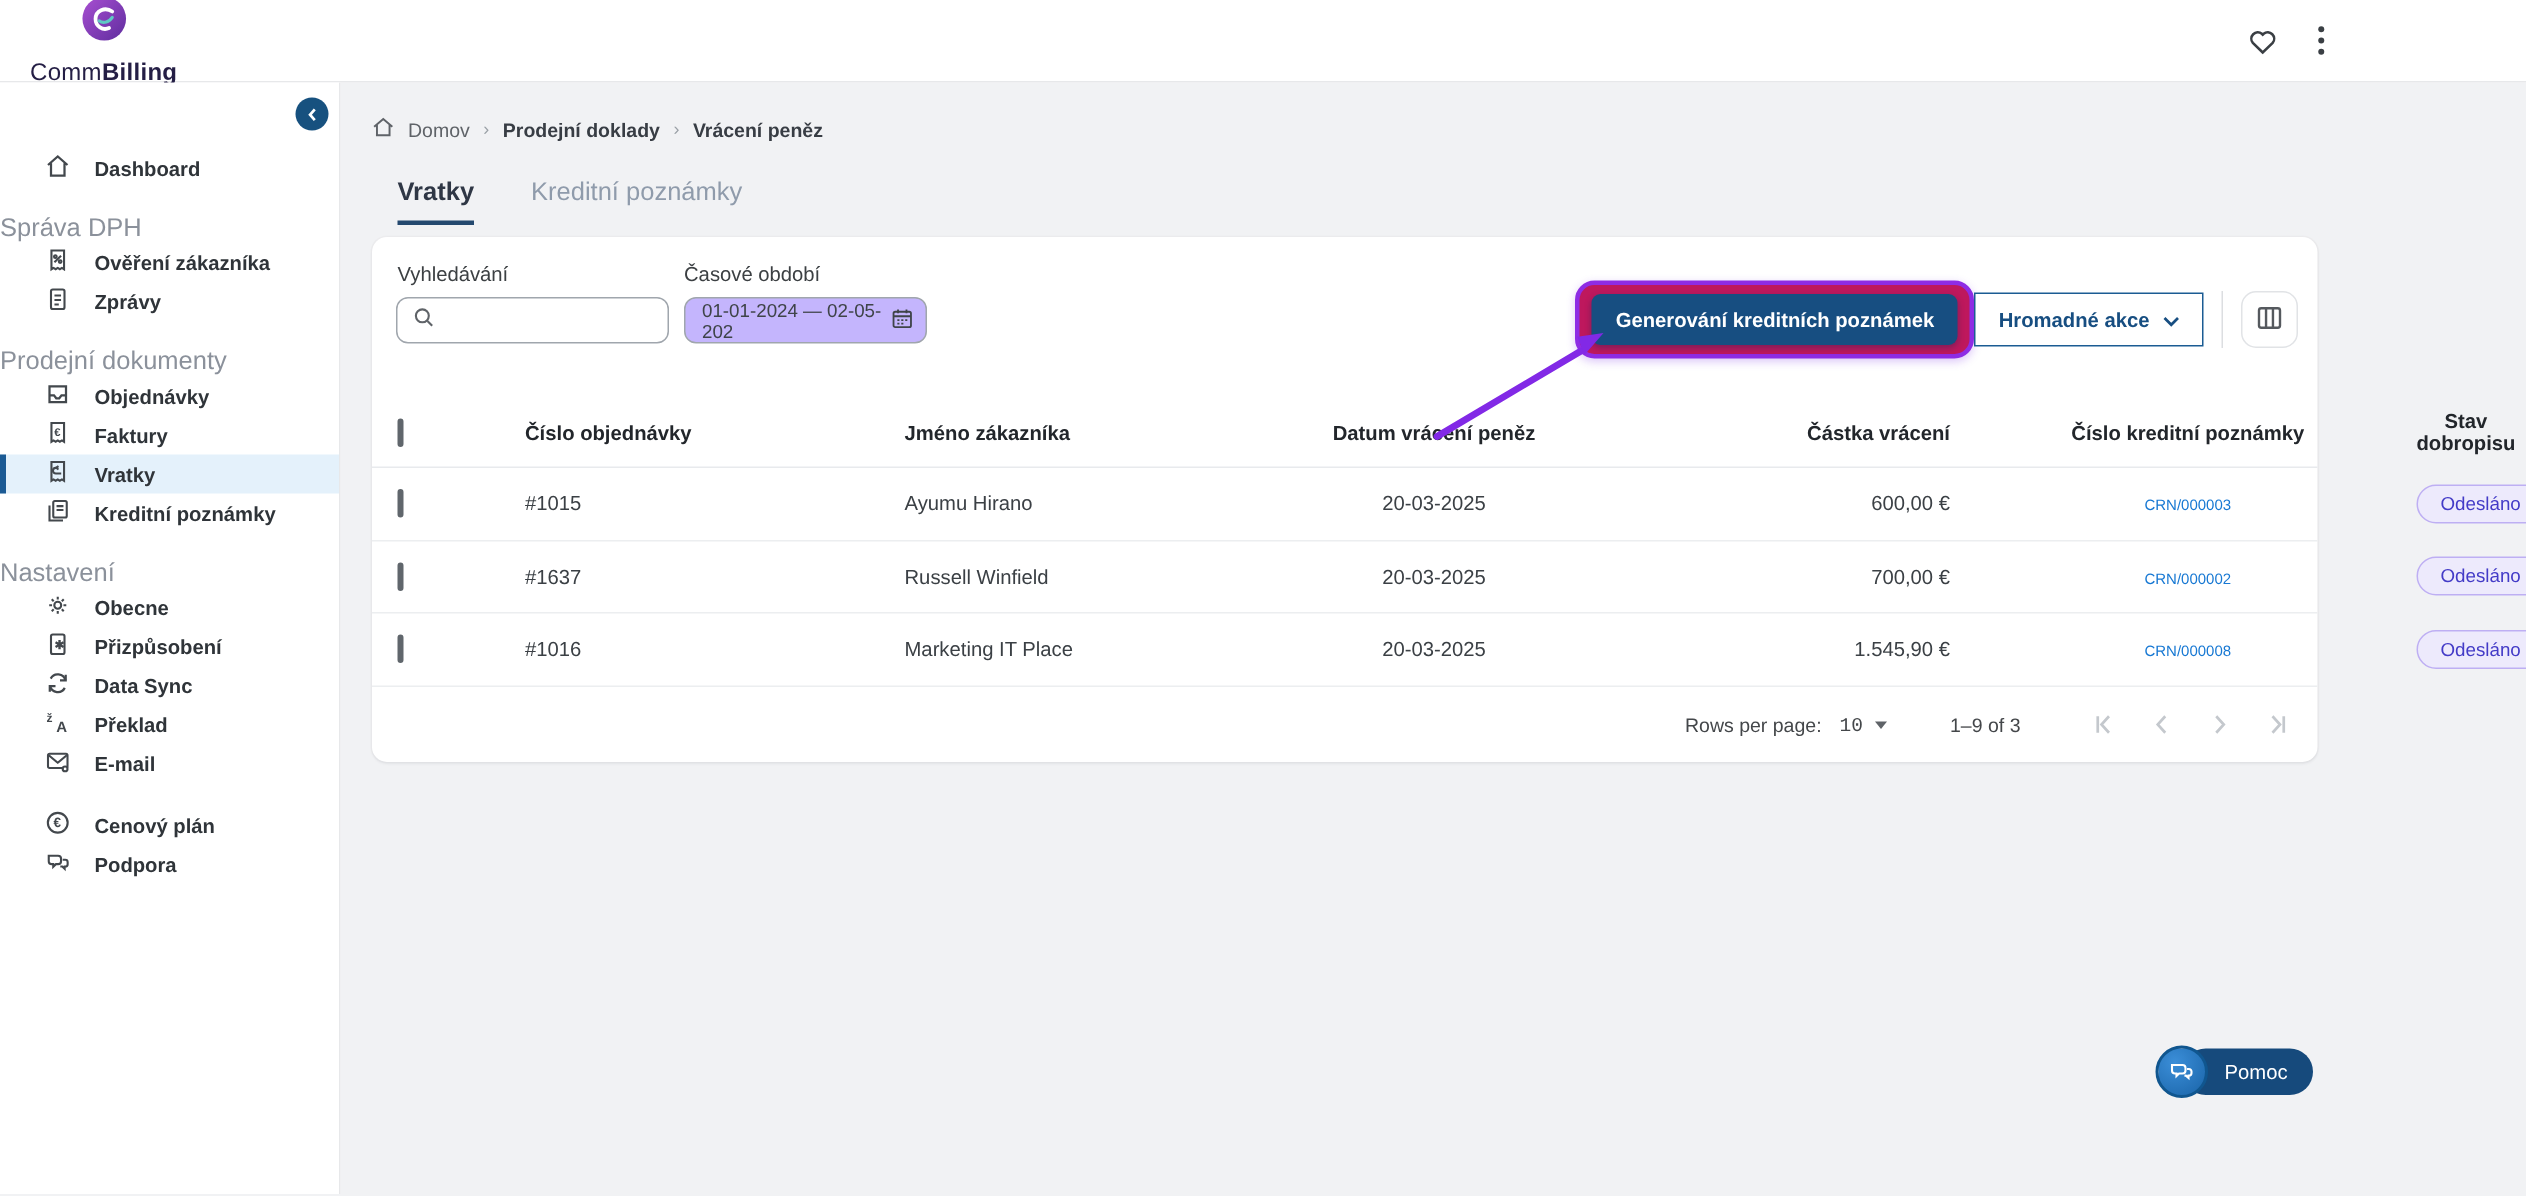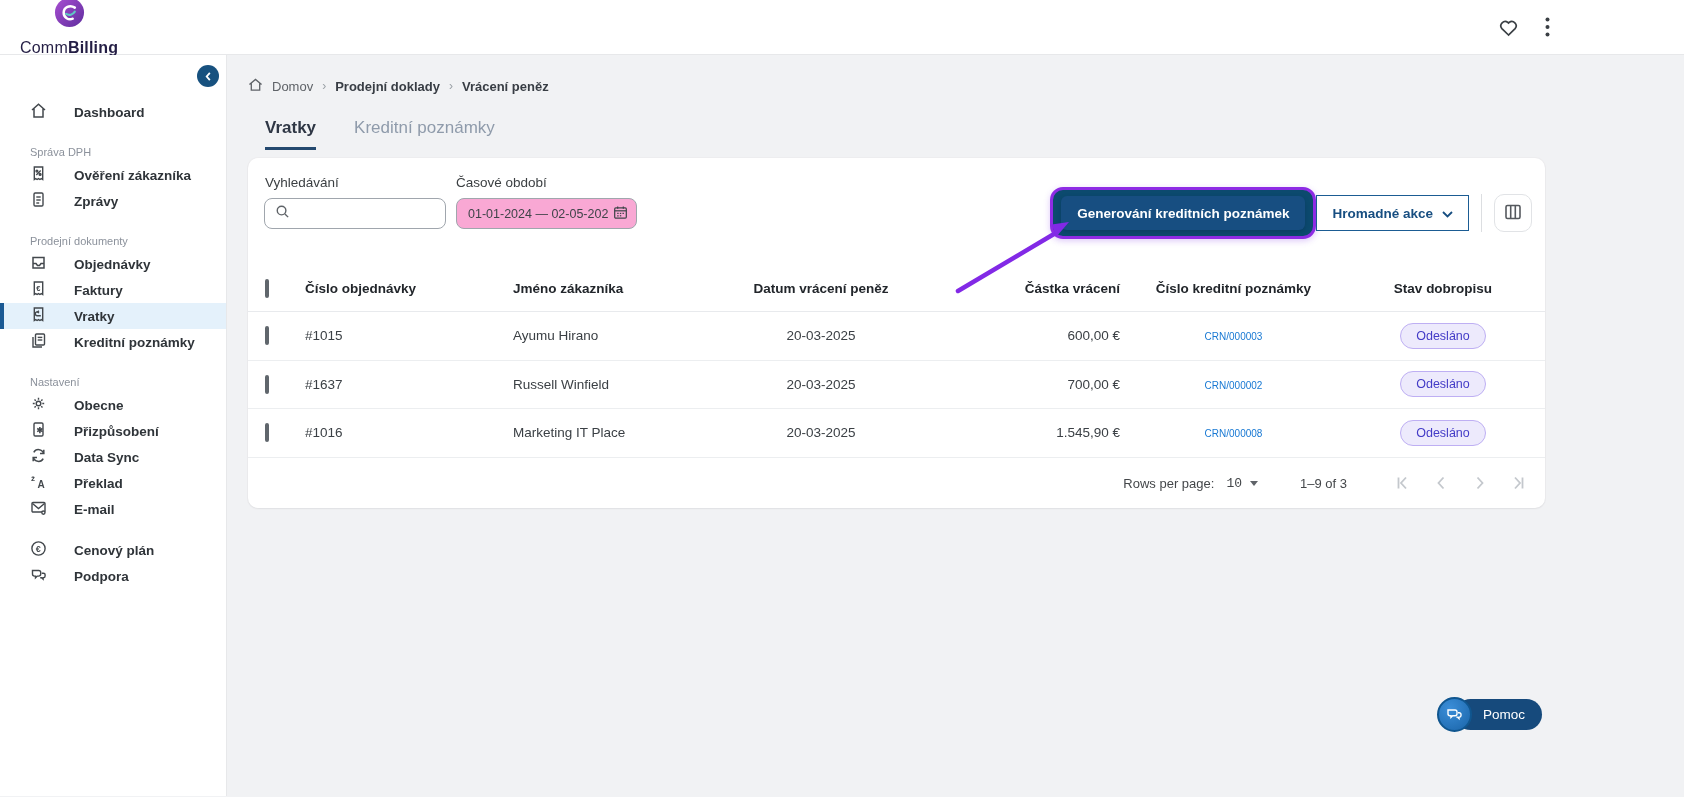--- a/index.html
+++ b/index.html
@@ -17,26 +17,26 @@
 
   
   .app { display:flex; height:741px; }
 
   
   .sidebar { width:227px; background:#fff; border-right:1px solid #e7e8ea; position:relative; flex:none; }
   .collapse-btn { position:absolute; top:10px; left:197px; width:22px; height:22px; border-radius:50%;
     background:#17517f; border:none; color:#fff; display:flex; align-items:center; justify-content:center;
     cursor:pointer; z-index:3; }
   .side-nav { padding-top:44px; }
-  .side-item { height:26px; display:flex; align-items:center; gap:27px; padding-left:30px;
+  .side-item { height:26px; display:flex; align-items:center; gap:16px; padding-left:30px;
     font-size:13.5px; font-weight:600; color:#2f3439; cursor:pointer; position:relative; }
   .side-item svg { flex:none; }
   .side-item.active { background:#e4f1fb; }
   .side-item.active::before { content:""; position:absolute; left:0; top:0; width:4px; height:26px; background:#1b5a94; }
-  .side-section { margin-top:17px; height:20px; padding-left:30px; font-size:11px; color:#8b919b;
+  .side-section { margin-top:17px; height:20px; font-size:17px; color:#8b919b;
     display:flex; align-items:center; }
   .side-gap { height:15px; }
 
   
   .main { flex:1; position:relative; padding:12px 0 0 21px; }
   .breadcrumb { margin-top:9px; height:20px; display:flex; align-items:center; gap:9px; font-size:13px; }
   .crumb-muted { color:#5f6368; }
   .crumb-strong { color:#383d44; font-weight:bold; }
   .crumb-sep { color:#9aa0a6; font-size:12px; }
 
@@ -48,42 +48,42 @@
   
   .card { margin-top:8px; width:1297px; height:350px; background:#fff; border-radius:10px;
     box-shadow:0 1px 2px rgba(20,30,50,.06), 0 0 0 1px #ededef; position:relative; }
 
   .filter-label { position:absolute; font-size:13.5px; color:#3c4043; }
   .lbl-search { left:17px; top:17px; }
   .lbl-date { left:208px; top:17px; }
   .search-box { position:absolute; left:16px; top:40px; width:182px; height:31px; border:1px solid #a0a6ad;
     border-radius:8px; display:flex; align-items:center; padding-left:10px; gap:7px; background:#fff; }
   .search-box input { border:none; outline:none; width:130px; font-size:13px; font-family:inherit; }
-  .date-box { position:absolute; left:208px; top:40px; width:181px; height:31px; border:1px solid #a0a6ad;
+  .date-box { position:absolute; left:208px; top:40px; width:162px; height:31px; border:1px solid #a0a6ad;
     border-radius:8px; display:flex; align-items:center; justify-content:space-between;
-    padding:0 8px 0 11px; font-size:12.5px; color:#3f4449; background:#f9a8d4; cursor:pointer; }
+    padding:0 8px 0 11px; font-size:12.5px; color:#3f4449; background:#c4b5fd; cursor:pointer; }
 
   .actions { position:absolute; top:29px; right:13px; display:flex; align-items:center; }
-  .highlight-ring { border:3px solid #8e2ce4; border-radius:13px; padding:6px 8px; background:#0c4a6e;
+  .highlight-ring { border:3px solid #8e2ce4; border-radius:13px; padding:6px 8px; background:#be185d;
     box-shadow:0 2px 6px rgba(125,42,232,.25); }
   .btn-generate { background:#174e81; color:#fff; border:none; border-radius:6px; height:34px;
     padding:0 16px; font-size:13.5px; font-weight:bold; font-family:inherit; cursor:pointer;
     box-shadow:0 2px 4px rgba(10,40,80,.35); }
   .btn-bulk { margin-left:0px; background:#fff; border:1px solid #1b5c93; color:#174e81; border-radius:0;
     height:36px; padding:0 15px; font-size:13.5px; font-weight:bold; font-family:inherit; cursor:pointer;
     display:flex; align-items:center; gap:9px; }
   .v-divider { width:1px; height:38px; background:#dcdee1; margin:0 12px; }
   .btn-columns { width:38px; height:38px; border:1px solid #e1e3e6; border-radius:10px; background:#fff;
     display:flex; align-items:center; justify-content:center; cursor:pointer; }
 
   .annot-arrow { position:absolute; left:700px; top:55px; width:140px; height:90px; pointer-events:none; z-index:5; }
 
   
   .tbl { position:absolute; top:107px; left:0; right:0; }
-  .tbl-row { display:grid; grid-template-columns:48px 200px 230px 190px 210px 215px 1fr; align-items:center; }
+  .tbl-row { display:grid; grid-template-columns:48px 200px 230px 190px 210px 215px 1fr; align-items:center;gap:45px; }
   .tbl-head { height:47px; border-bottom:1px solid #e8eaed; font-weight:bold; color:#22262b; font-size:13.5px; }
   .tbl-body-row { height:48.5px; border-bottom:1px solid #eceef0; font-size:13.5px; color:#3b4045; }
   .cell-check { padding-left:17px; }
   .checkbox { width:17px; height:17px; border:2px solid #60666c; border-radius:3px; background:#fff; cursor:pointer; }
   .cell-order { padding-left:9px; }
   .cell-customer { padding-left:17px; }
   .cell-date { text-align:center; }
   .cell-amount { text-align:right; padding-right:6px; }
   .cell-crn { text-align:center; }
   .crn-link { color:#1778d3; font-weight:normal; font-size:10px; text-decoration:none; cursor:pointer; }

